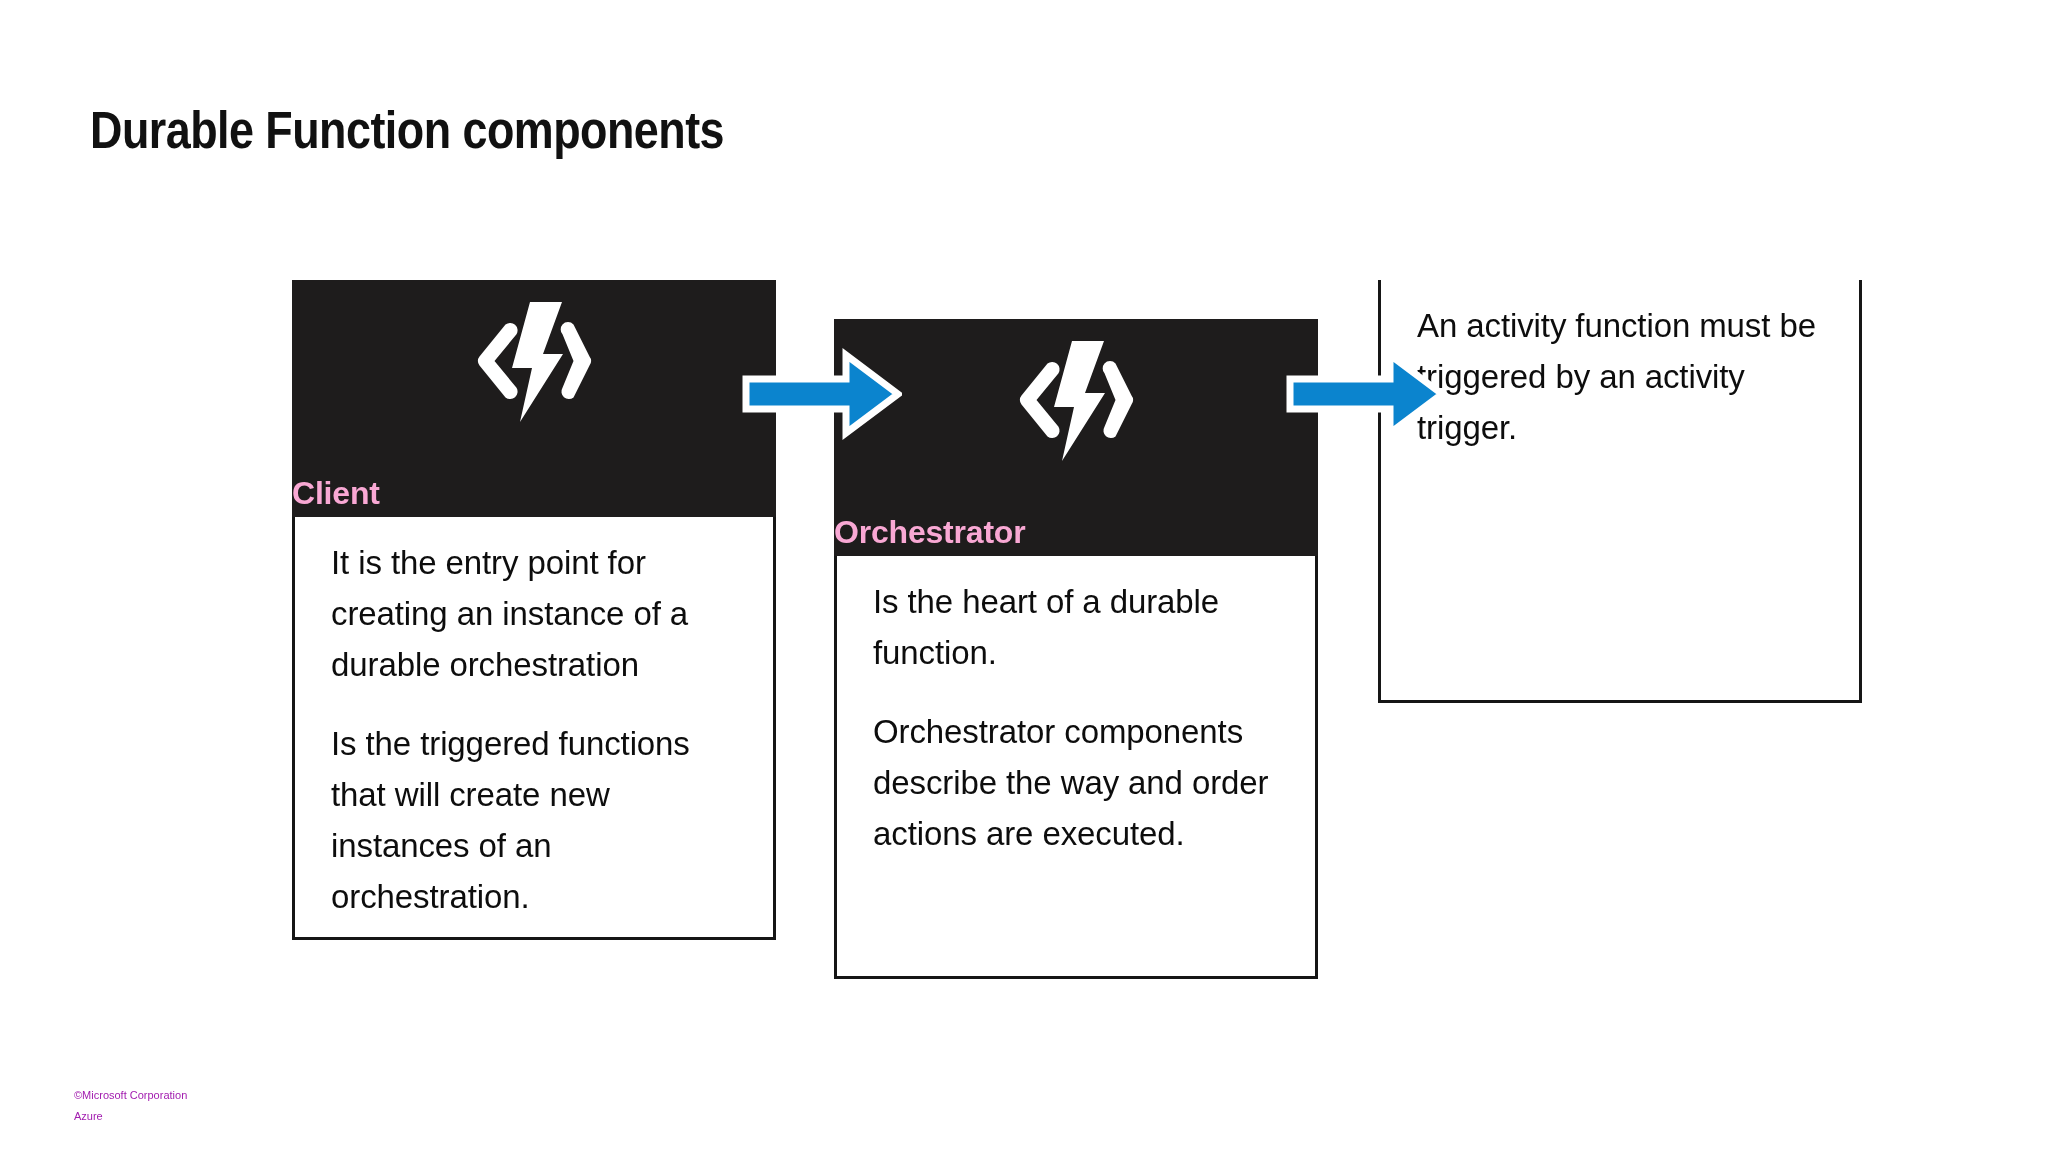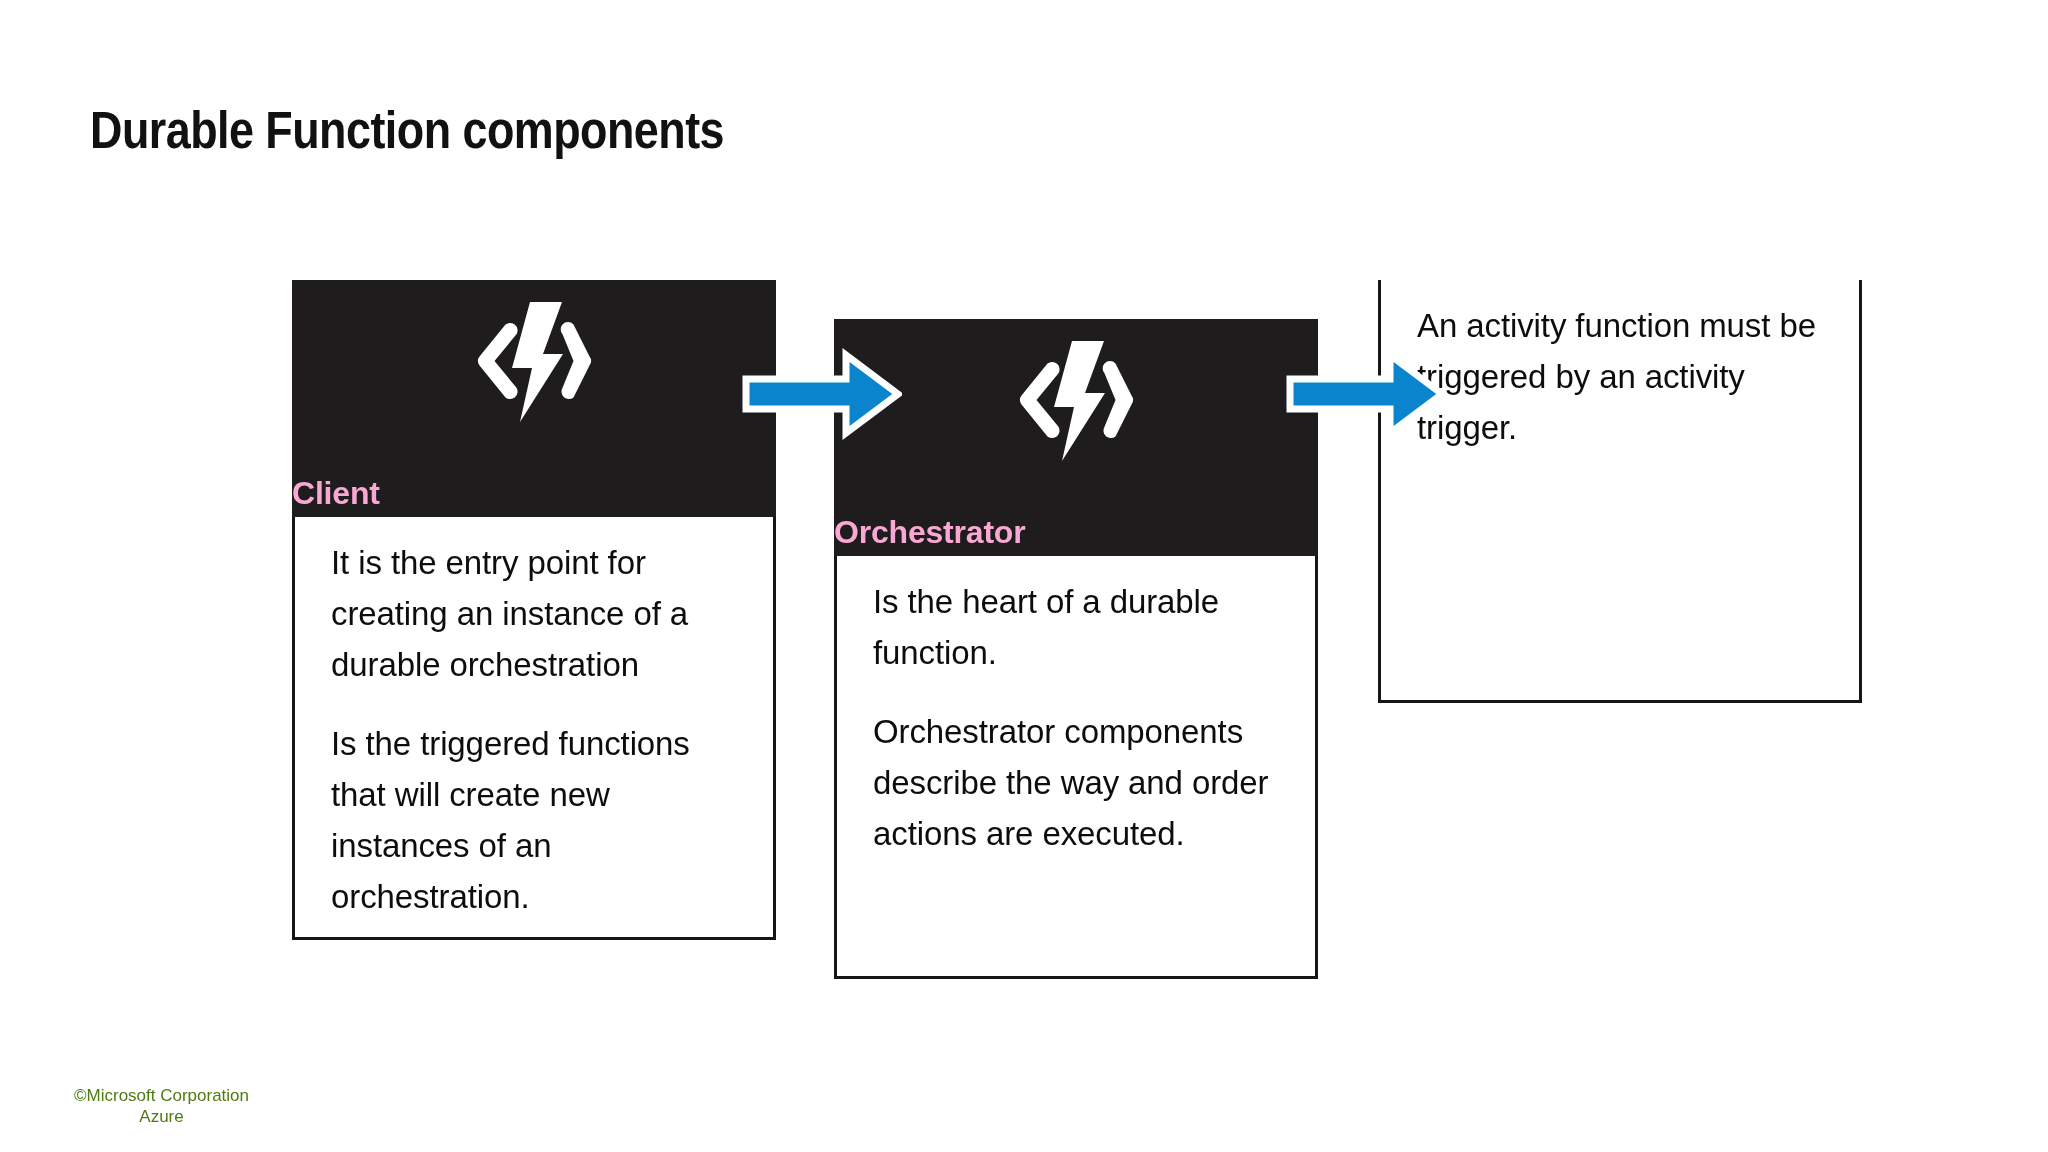--- a/index.html
+++ b/index.html
@@ -122,24 +122,23 @@
   .arrow--1 { left: 742px; top: 348px; }
   .arrow--2 { left: 1286px; top: 348px; }
   .arrow svg { display: block; width: 100%; height: 100%; }
 
   
   .footer {
     position: absolute;
     left: 74px;
     top: 1085px;
     font-family: "Liberation Sans", sans-serif;
-    font-size: 17px;
+    font-size: 11px;
     line-height: 21px;
-    color: #4d7c0f;
-    text-align: center;
+    color: #a21caf;
   }
   .footer-line { display: block; }
 </style>
 </head>
 <body>
 
 <div class="slide">
 
   <div class="slide-title">Durable Function components</div>
 

